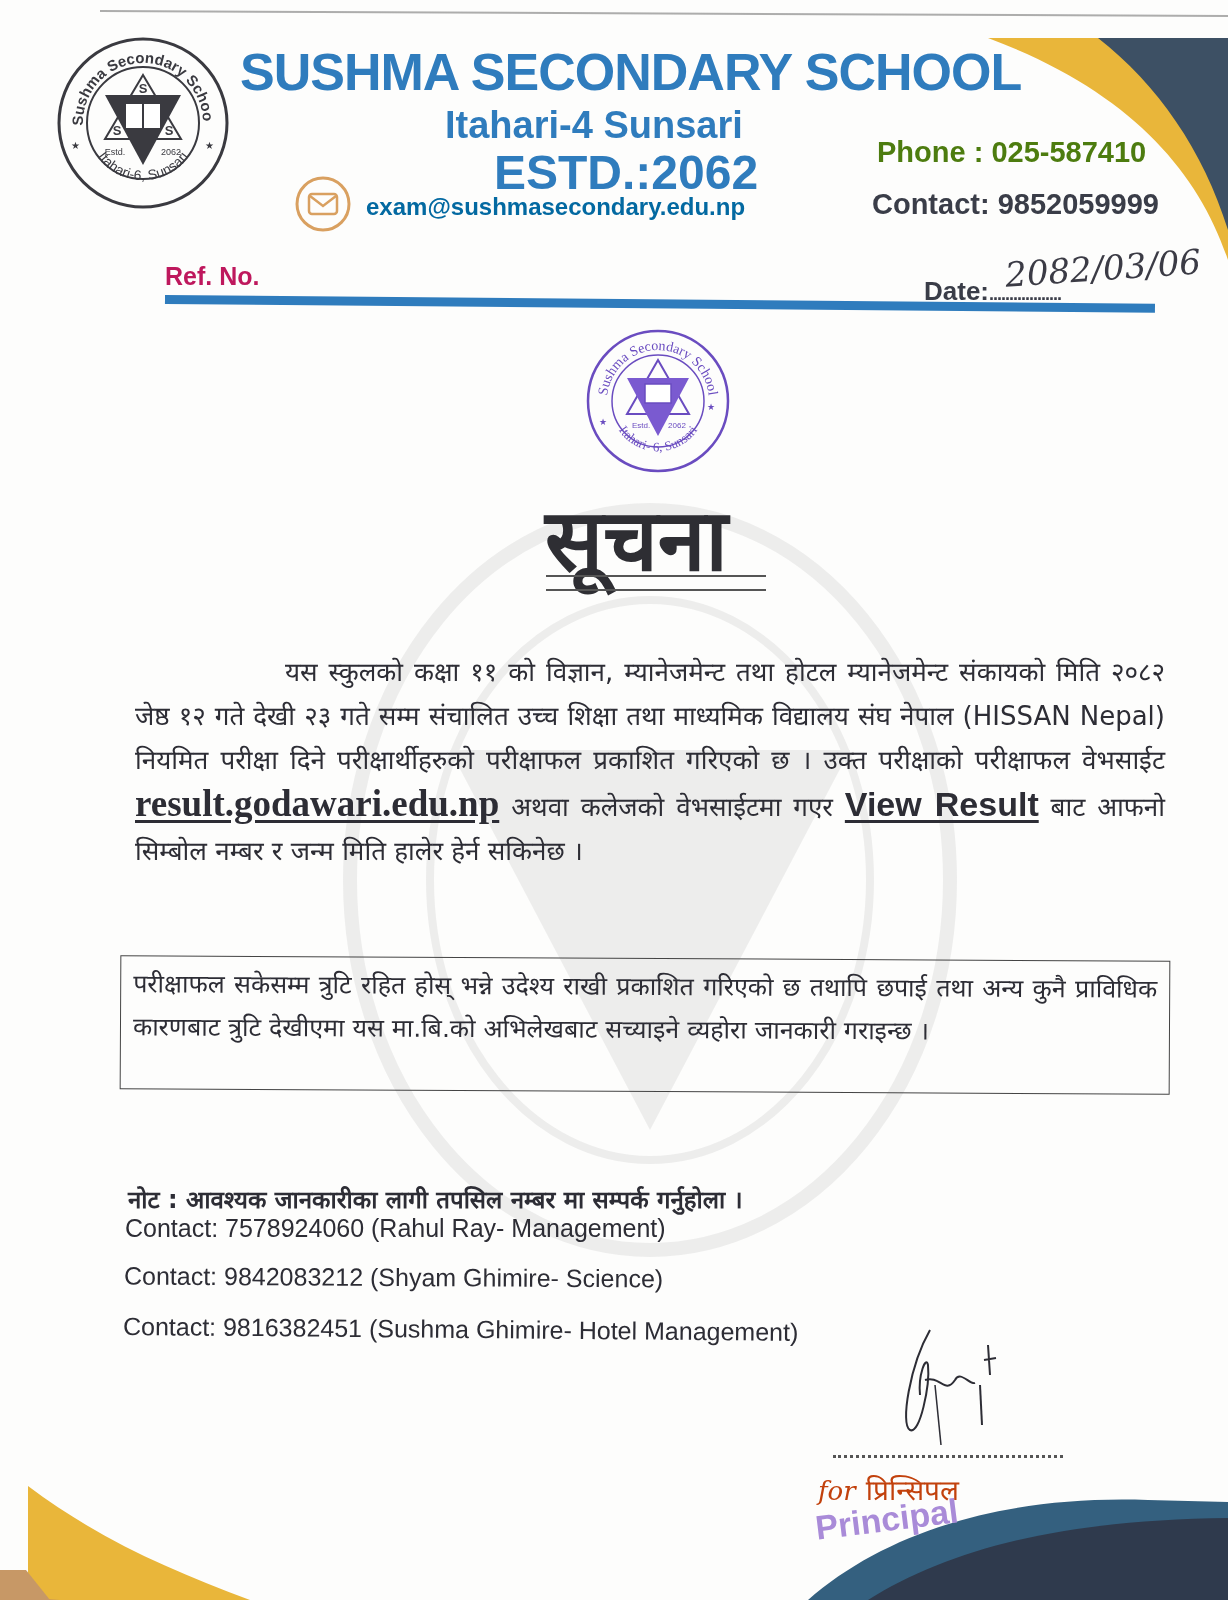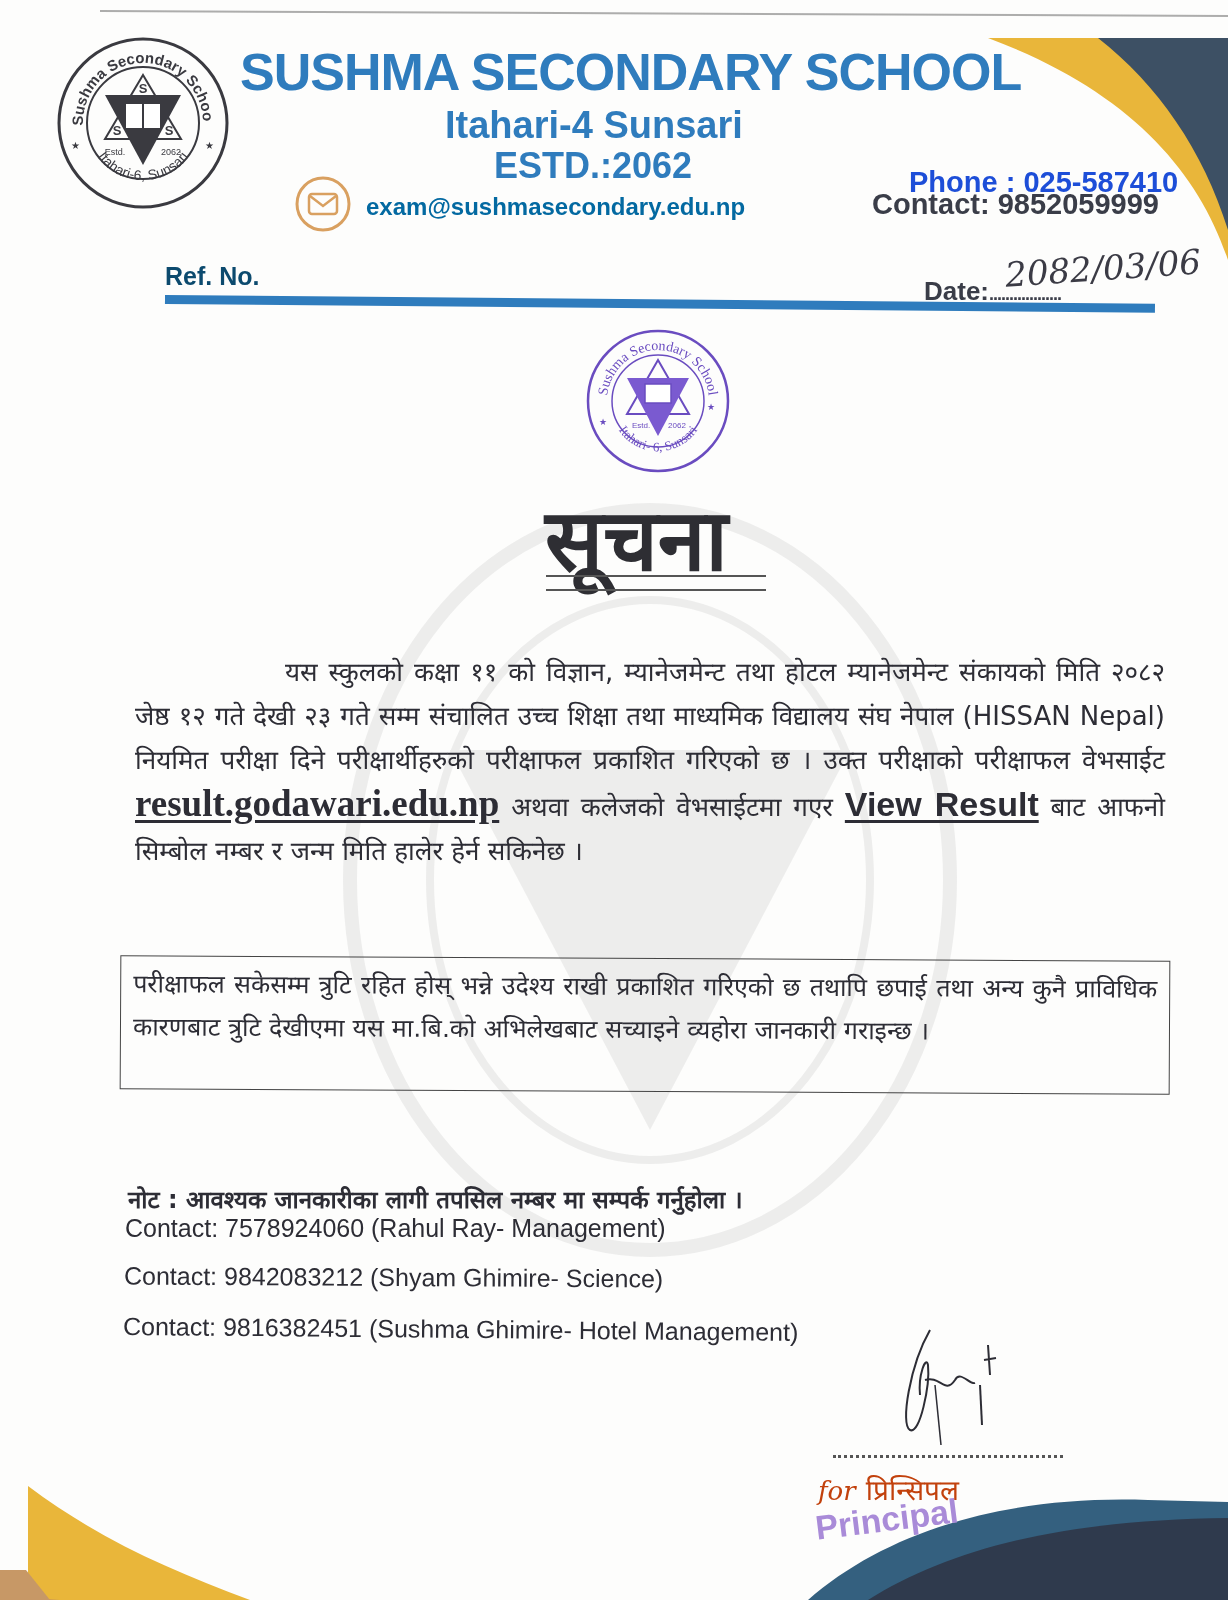--- a/index.html
+++ b/index.html
@@ -5,26 +5,26 @@
   html, body { margin:0; padding:0; }
   body { width:1228px; height:1600px; position:relative; overflow:hidden; background:#fdfdfc; font-family:"DejaVu Sans", sans-serif; color:#2b2b30; }
   .abs { position:absolute; }
   .topline { left:100px; top:10px; width:1128px; height:2px; background:#8a8a8a; transform:rotate(0.25deg); transform-origin:left; opacity:.7; }
   .corner-tr { right:0; top:0; width:240px; height:260px; }
   .corner-bl { left:0; bottom:0; width:320px; height:180px; }
   .corner-br { right:0; bottom:0; width:420px; height:110px; }
   .logo { left:55px; top:35px; width:176px; height:176px; }
   .school-name { left:240px; top:42px; font-family:"Liberation Sans", sans-serif; font-weight:bold; font-size:52px; color:#2f7cbd; letter-spacing:-1px; white-space:nowrap; }
   .school-addr { left:445px; top:104px; font-family:"Liberation Sans", sans-serif; font-weight:bold; font-size:38px; color:#2f7cbd; white-space:nowrap; }
-  .school-estd { left:494px; top:145px; font-family:"Liberation Sans", sans-serif; font-weight:bold; font-size:36px; color:#2f7cbd; white-space:nowrap; }
+  .school-estd { left:494px; top:145px; font-family:"Liberation Sans", sans-serif; font-weight:bold; font-size:48px; color:#2f7cbd; white-space:nowrap; }
   .mail-icon { left:294px; top:175px; width:58px; height:58px; }
   .email { left:366px; top:193px; font-family:"Liberation Sans", sans-serif; font-weight:bold; font-size:24px; color:#0369a1; white-space:nowrap; }
-  .phone { left:877px; top:166px; font-family:"Liberation Sans", sans-serif; font-weight:bold; font-size:29px; color:#1d4ed8; white-space:nowrap;margin-left:32px; }
+  .phone { left:877px; top:136px; font-family:"Liberation Sans", sans-serif; font-weight:bold; font-size:29px; color:#4d7c0f; white-space:nowrap; }
   .contact-top { left:872px; top:188px; font-family:"Liberation Sans", sans-serif; font-weight:bold; font-size:29px; color:#3a3d48; white-space:nowrap; }
-  .refno { left:165px; top:262px; font-family:"Liberation Sans", sans-serif; font-weight:bold; font-size:25px; color:#0c4a6e; }
+  .refno { left:165px; top:262px; font-family:"Liberation Sans", sans-serif; font-weight:bold; font-size:25px; color:#be185d; }
   .blue-bar { left:165px; top:295px; width:990px; height:9px; background:#2f7cbd; transform:rotate(0.5deg); transform-origin:left; }
   .date-label { left:924px; top:276px; font-family:"Liberation Sans", sans-serif; font-weight:bold; font-size:26px; color:#3a3d48; white-space:nowrap; }
   .date-dots { letter-spacing:-1px; font-size:18px; }
   .date-value { left:1005px; top:248px; font-family:"DejaVu Serif", serif; font-style:italic; font-size:34px; color:#3b3b45; transform:rotate(-4deg); white-space:nowrap; }
   .stamp { left:585px; top:328px; width:146px; height:146px; }
   .watermark { left:330px; top:490px; width:640px; height:780px; opacity:.09; }
   .notice-title { left:545px; top:478px; font-family:"DejaVu Sans", sans-serif; font-weight:bold; font-size:86px; color:#2e2e33; white-space:nowrap; }
   .title-lines { left:546px; top:575px; width:220px; height:12px; border-top:2px solid #555; border-bottom:2px solid #555; }
   .para { left:135px; top:650px; width:1030px; font-family:"DejaVu Sans", sans-serif; font-size:26px; line-height:44px; color:#2d2d35; text-align:justify; }
   .para .indent { display:inline-block; width:150px; }

